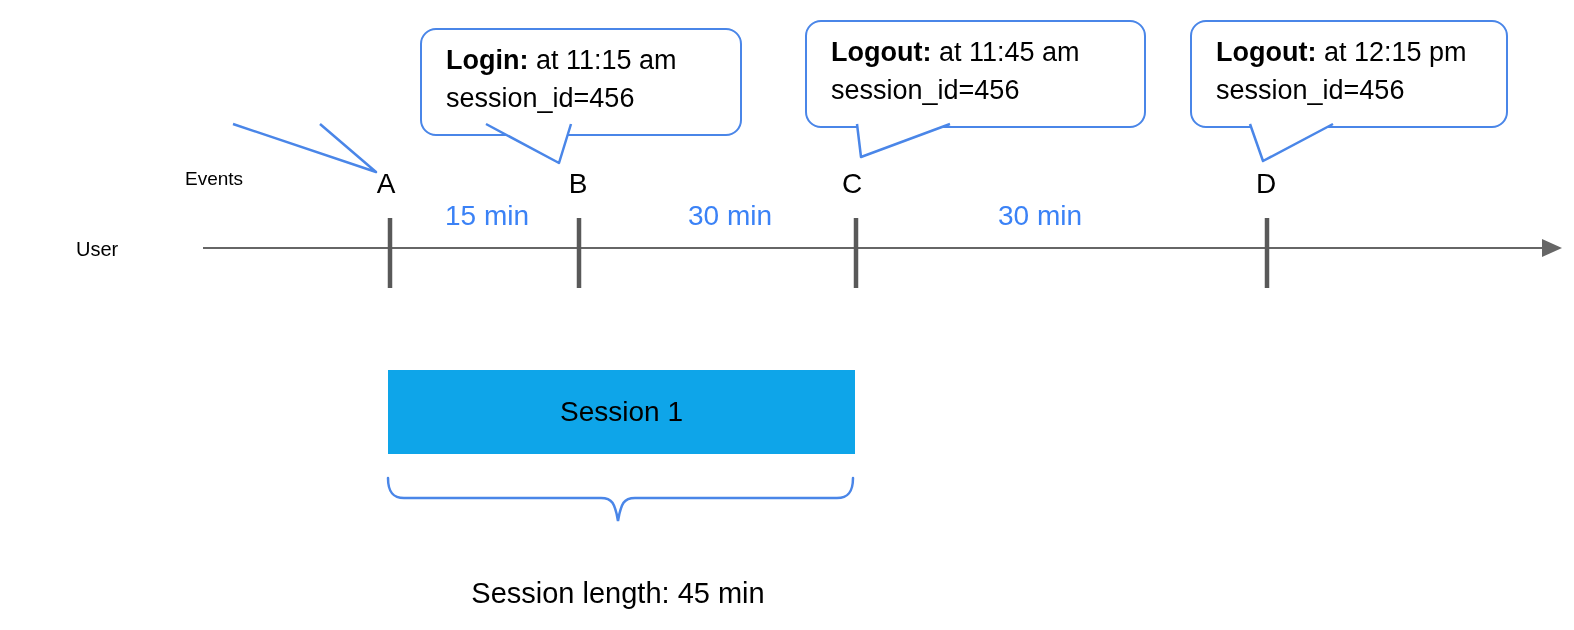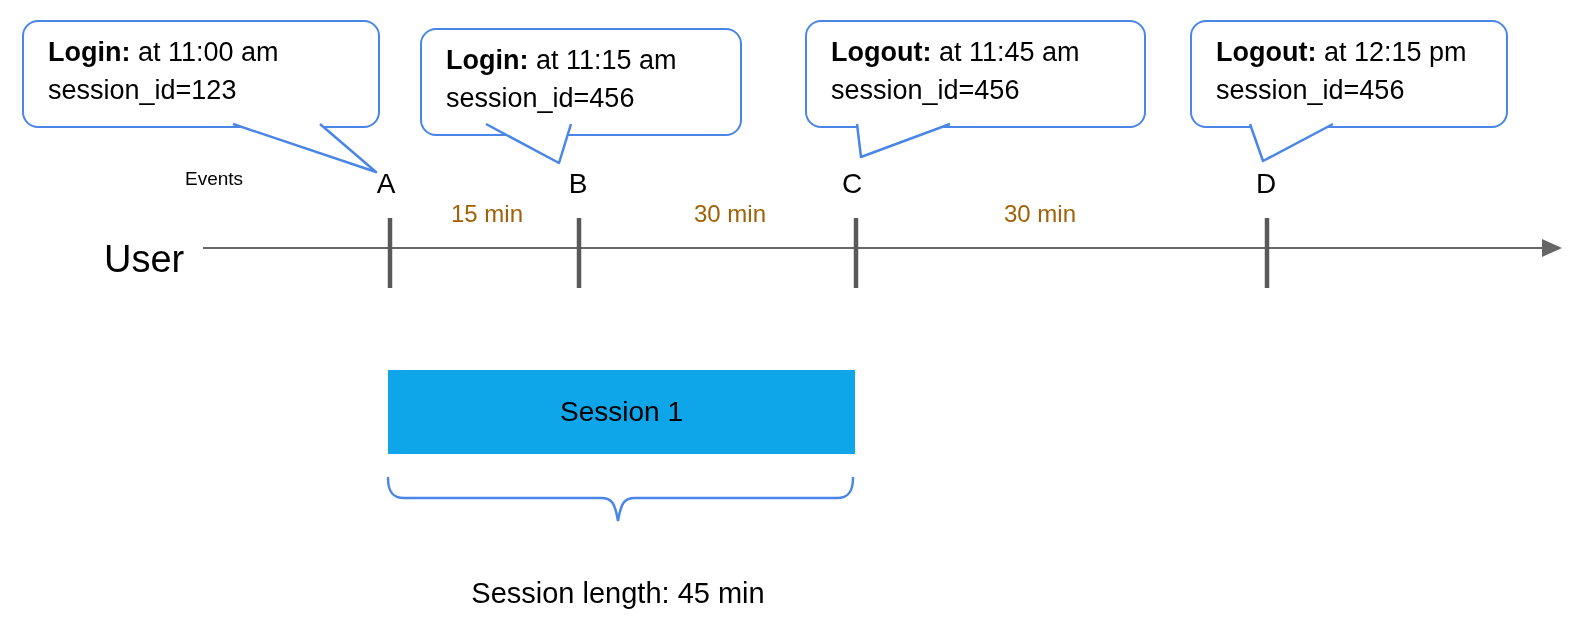--- a/index.html
+++ b/index.html
@@ -21,42 +21,38 @@
     border-radius: 16px;
     padding: 11px 24px 0 24px;
     font-size: 27px;
     line-height: 38px;
     white-space: nowrap;
   }
   .callout .b { font-weight: bold; }
   .label { position: absolute; white-space: nowrap; }
   .center { transform: translateX(-50%); }
   .marker-label { font-size: 28px; top: 168px; }
-  .interval-label { font-size: 24px; top: 200px; color: #a16207; }
+  .interval-label { font-size: 28px; top: 200px; color: #3b82f6; }
   .session-box {
     position: absolute;
     left: 388px; top: 370px; width: 467px; height: 84px;
     background: #0ea5e9;
     display: flex; align-items: center; justify-content: center;
     font-size: 28px;
   }
   svg.overlay {
     position: absolute; left: 0; top: 0; z-index: 3;
     pointer-events: none;
   }
 </style>
 </head>
 <body>
 
 <div class="canvas">
 
-  <div class="callout" style="left:22px; top:20px; width:358px;">
-    <div><span class="b">Login:</span><span> at 11:00 am</span></div>
-    <div>session_id=123</div>
-  </div>
 
   <div class="callout" style="left:420px; top:28px; width:322px;">
     <div><span class="b">Login:</span><span> at 11:15 am</span></div>
     <div>session_id=456</div>
   </div>
 
   <div class="callout" style="left:805px; top:20px; width:341px;">
     <div><span class="b">Logout:</span><span> at 11:45 am</span></div>
     <div>session_id=456</div>
   </div>
@@ -69,21 +65,21 @@
   <div class="label" style="left:214px; top:168px; font-size:19px;"><span class="label center" style="position:static; display:inline-block;">Events</span></div>
   <div class="label center marker-label" style="left:386px;">A</div>
   <div class="label center marker-label" style="left:578px;">B</div>
   <div class="label center marker-label" style="left:852px;">C</div>
   <div class="label center marker-label" style="left:1266px;">D</div>
 
   <div class="label center interval-label" style="left:487px;">15 min</div>
   <div class="label center interval-label" style="left:730px;">30 min</div>
   <div class="label center interval-label" style="left:1040px;">30 min</div>
 
-  <div class="label" style="left:104px; top:238px; font-size:38px;">User</div>
+  <div class="label" style="left:76px; top:238px; font-size:20px;">User</div>
 
   <div class="session-box">
     <span>Session 1</span>
   </div>
 
   <div class="label center" style="left:618px; top:577px; font-size:29px;">Session length: 45 min</div>
 
   <svg class="overlay" width="1574" height="630" viewBox="0 0 1574 630">
 
     <line x1="203" y1="248" x2="1546" y2="248" stroke="#666666" stroke-width="2"></line>

